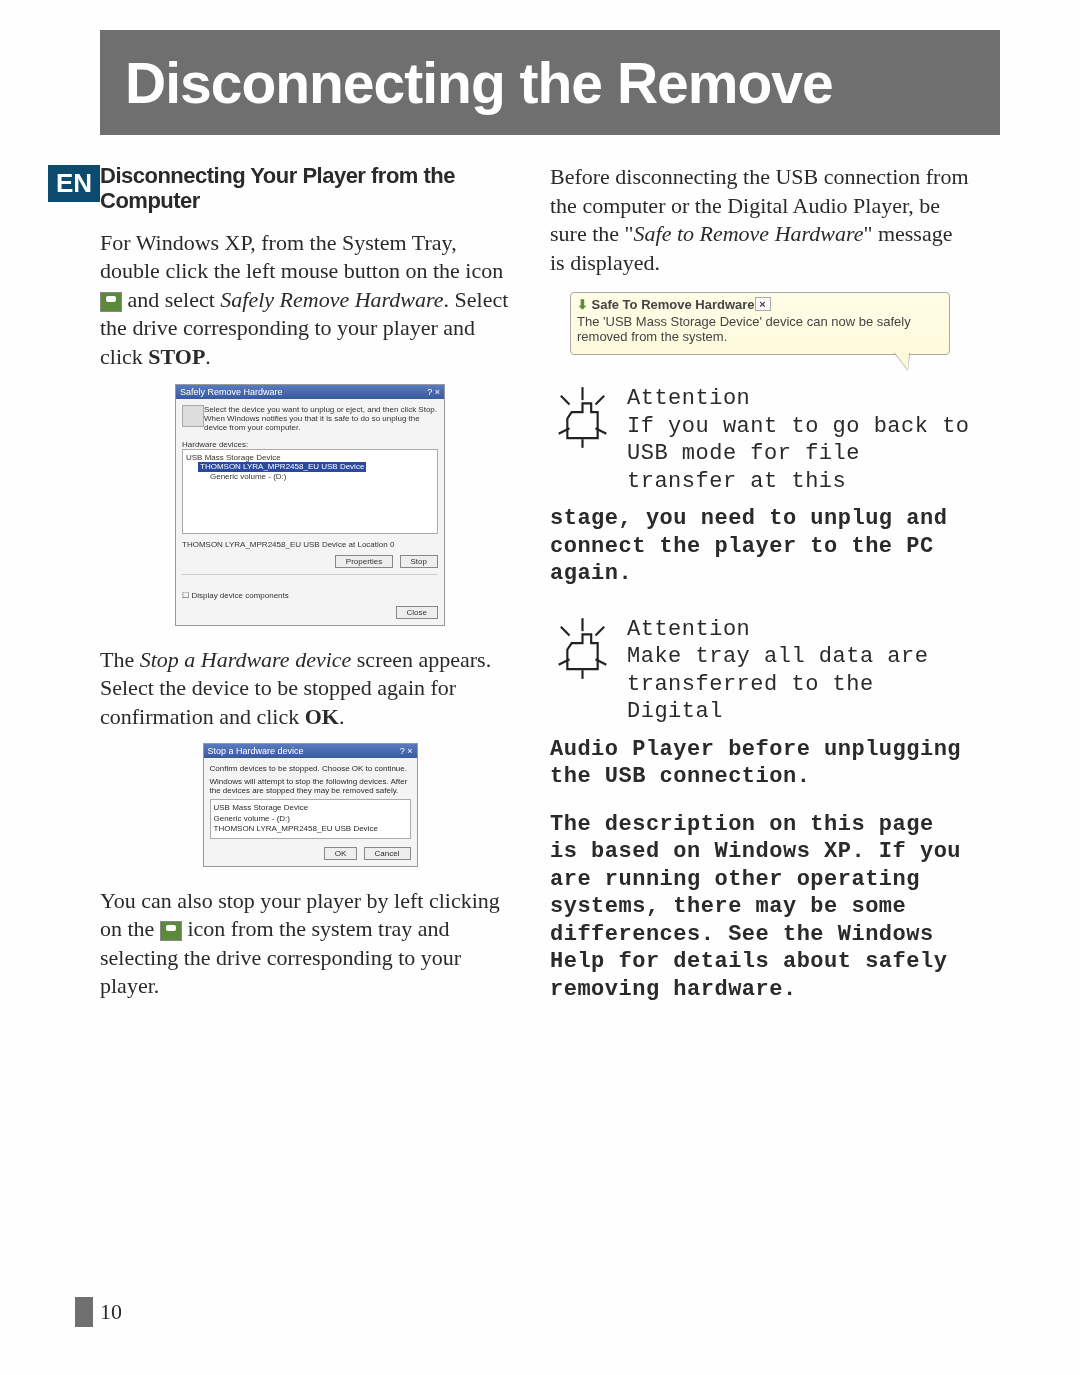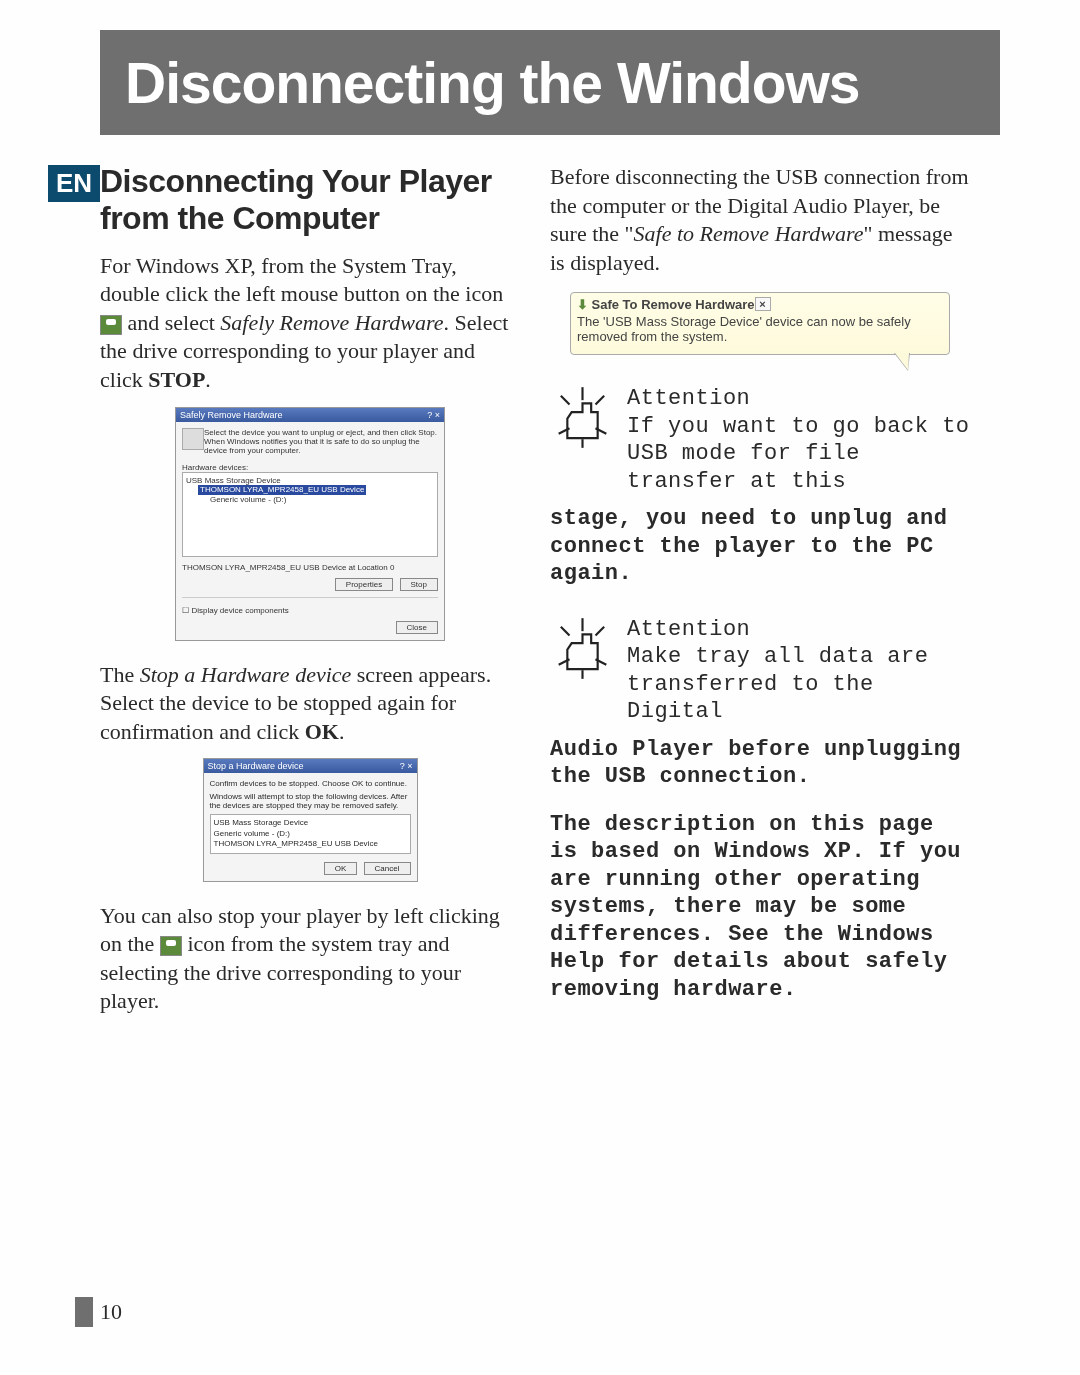--- a/index.html
+++ b/index.html
@@ -44,21 +44,21 @@
     gap: 30px;
     margin-top: 28px;
   }
   .col {
     width: 420px;
   }
   .left-col { margin-left: 25px; }
   .section-title {
     font-family: 'Arial Black', Arial, sans-serif;
     font-weight: 900;
-    font-size: 32px;
+    font-size: 22px;
     line-height: 1.15;
     letter-spacing: -0.5px;
     margin-bottom: 15px;
   }
   .body-text {
     font-size: 22px;
     line-height: 1.3;
     margin-bottom: 12px;
   }
   .body-text b { font-weight: bold; }
@@ -107,21 +107,21 @@
   .dlg-treebox .hl { background: #2a4a9f; color: #fff; padding: 0 2px; display: inline-block; }
   .dlg-btnrow { text-align: right; margin-top: 6px; }
   .dlg-btn {
     display: inline-block;
     border: 1px solid #888;
     background: #eee;
     padding: 1px 10px;
     font-size: 8px;
     margin-left: 4px;
   }
-  .dlg-footer { border-top: 1px solid #ccc; margin-top: 6px; padding-top: 8px; }
+  .dlg-footer { border-top: 1px solid #ccc; margin-top: 6px; padding-top: 16px; }
   .dialog2 {
     width: 215px;
     margin: 8px auto 20px;
     border: 1px solid #999;
     background: #f4f4f4;
     font-family: Arial, sans-serif;
     font-size: 8px;
   }
   .dialog2 .dlg-title { background: linear-gradient(#5a7abf,#3a5a9f); color:#fff; padding: 2px 4px; font-size: 9px; display:flex; justify-content:space-between;}
   .dialog2 .dlg-body { padding: 6px; }
@@ -206,21 +206,21 @@
     width: 18px;
     height: 30px;
     background: #6f6f6f;
   }
   .dlg-controls { font-size: 9px; }
 </style>
 </head>
 <body>
 
 <div class="title-bar">
-  <span class="title-text">Disconnecting the Windows</span>
+  <span class="title-text">Disconnecting the Remove</span>
 </div>
 
 <div class="lang-badge">EN</div>
 
 <div class="columns">
 
   <div class="col left-col">
     <div class="section-title">Disconnecting Your Player from the Computer</div>
 
     <div class="body-text">

